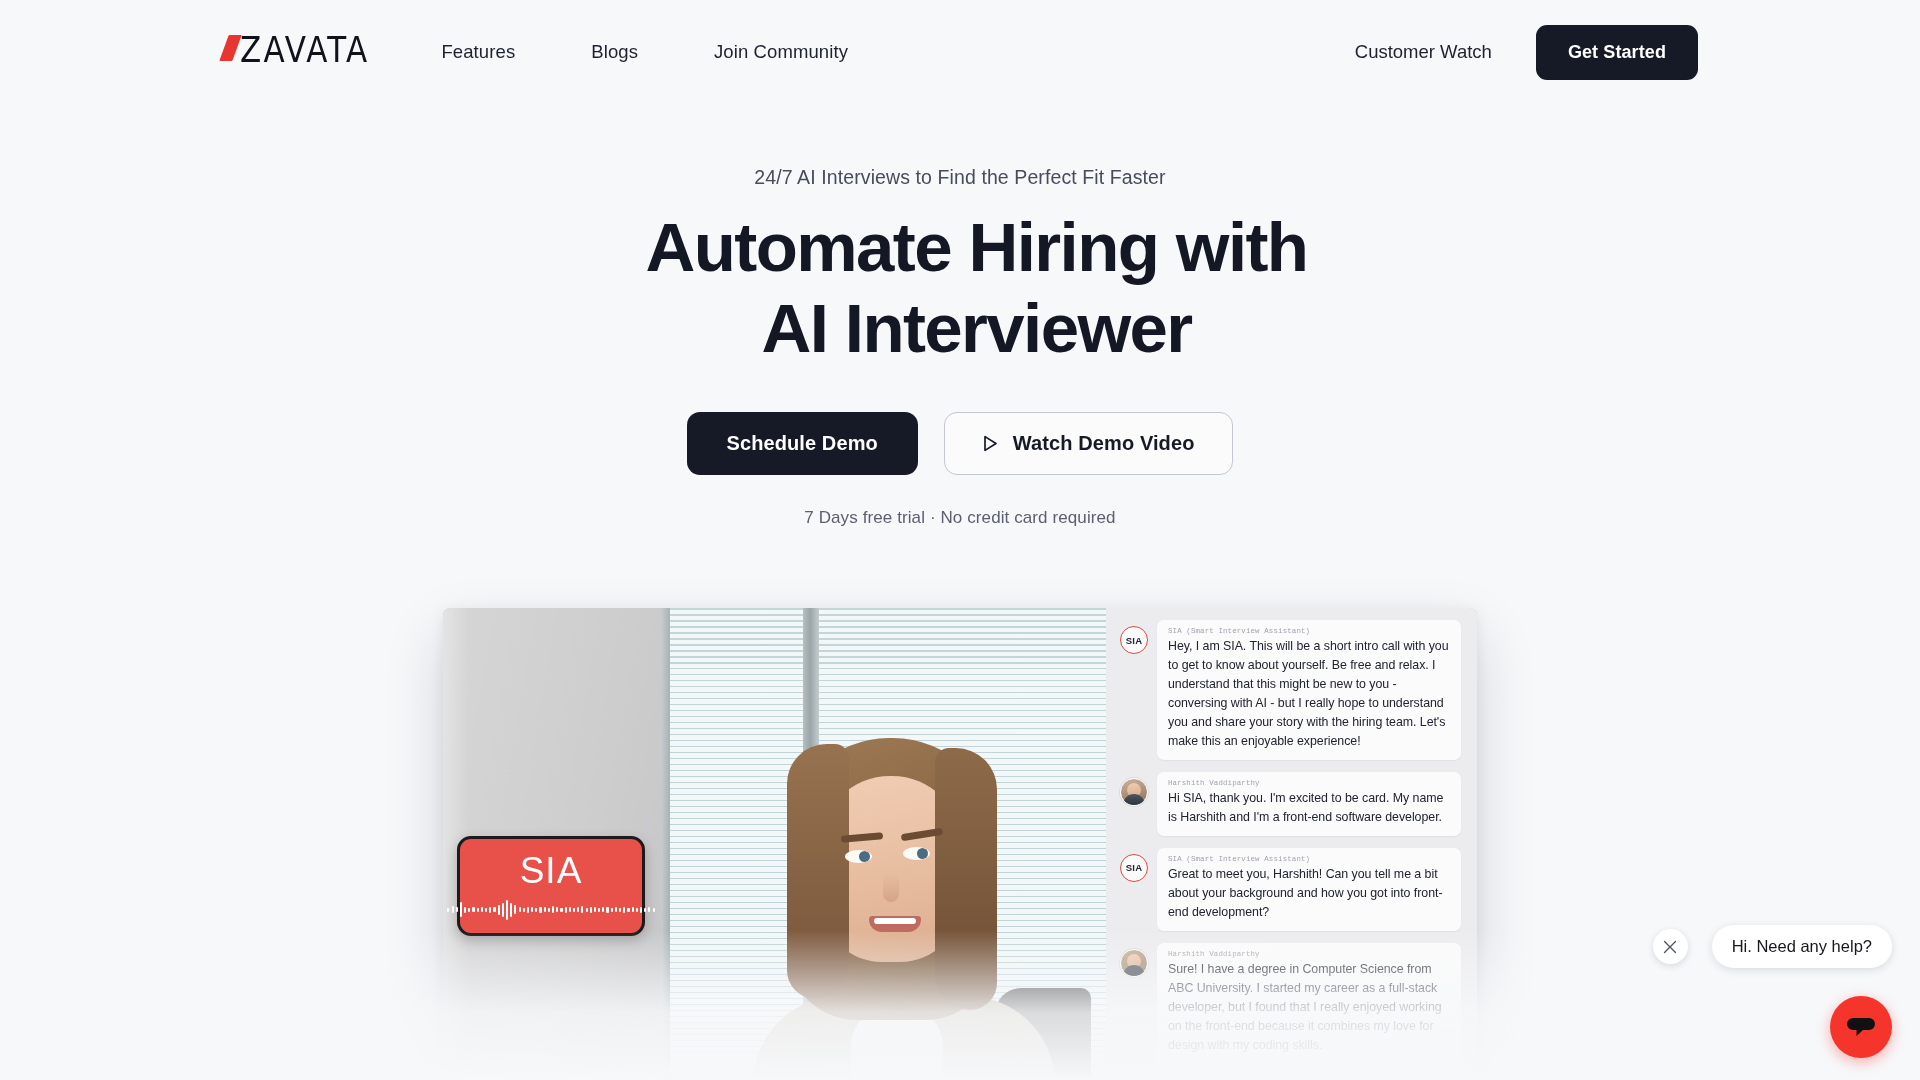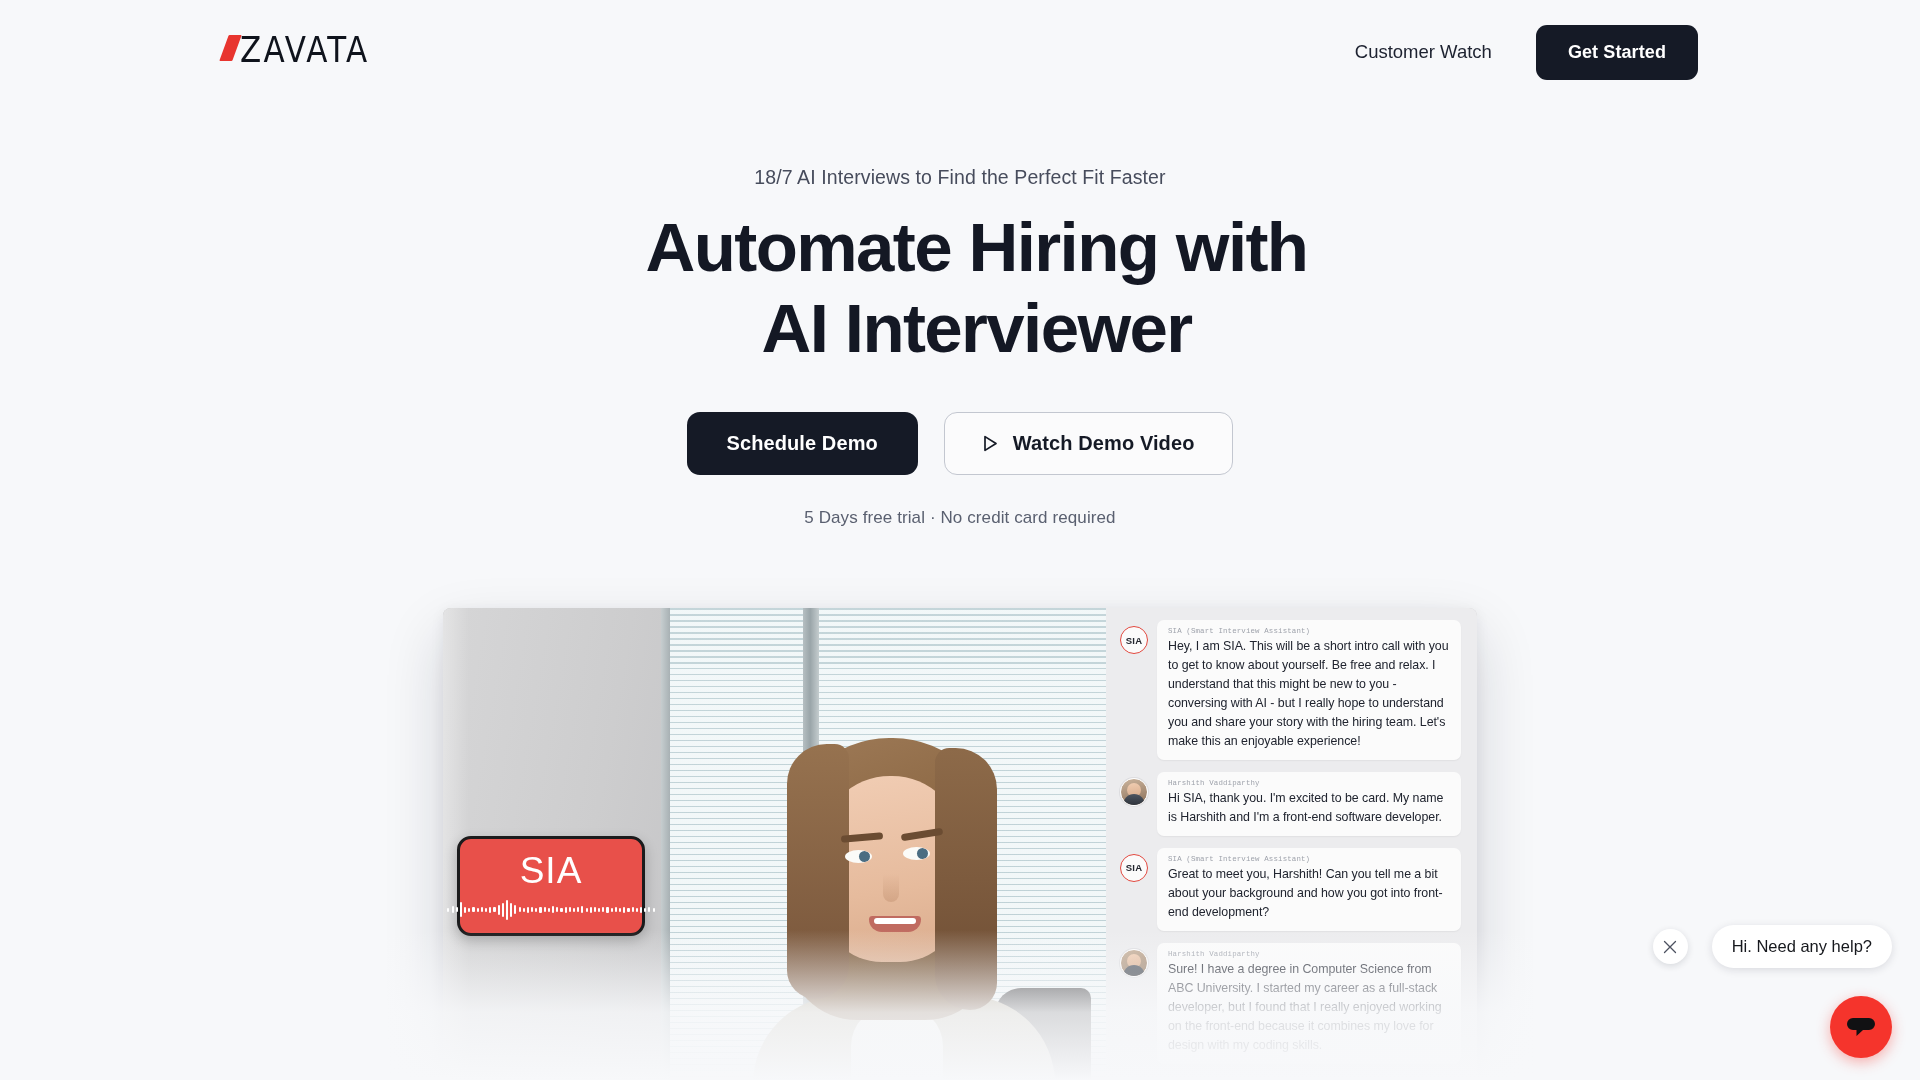--- a/index.html
+++ b/index.html
@@ -475,50 +475,55 @@
 </head>
 <body>
 
 <header class="navbar">
 
   <div class="logo-wrap">
     <span class="logo-slash"></span>
     <span class="logo-text">ZAVATA</span>
   </div>
 
+  <nav class="nav-links">
+    <a class="nav-link">Features</a>
+    <a class="nav-link">Blogs</a>
+    <a class="nav-link">Join Community</a>
+  </nav>
 
   <div class="nav-right">
     <a class="customer-login">Customer Watch</a>
     <button class="btn-get-started">Get Started</button>
   </div>
 </header>
 
 <section class="hero">
 
-  <p class="eyebrow">18/7 AI Interviews to Find the Perfect Fit Faster</p>
+  <p class="eyebrow">24/7 AI Interviews to Find the Perfect Fit Faster</p>
 
   <h1 class="headline">
     <span>Automate Hiring with</span><br>
     <span class="headline-l2">
       <span class="headline-glow"></span>
       <span>AI Interviewer</span>
     </span>
   </h1>
 
   <div class="cta-row">
     <button class="btn-schedule">Schedule Demo</button>
     <button class="btn-watch">
       <svg class="play-icon" viewBox="0 0 15 17">
         <path d="M2 1.6 L13 8.5 L2 15.4 Z" fill="none" stroke="#151a26" stroke-width="1.7" stroke-linejoin="round"></path>
       </svg>
       <span>Watch Demo Video</span>
     </button>
   </div>
 
-  <p class="trial-note">5 Days free trial · No credit card required</p>
+  <p class="trial-note">7 Days free trial · No credit card required</p>
 </section>
 
 <section class="demo-stage">
 
   <div class="video-col">
     <div class="wall-left"></div>
     <div class="window-area">
       <div class="blinds"></div>
       <div class="window-frame f2"></div>
       <div class="window-frame"></div>

